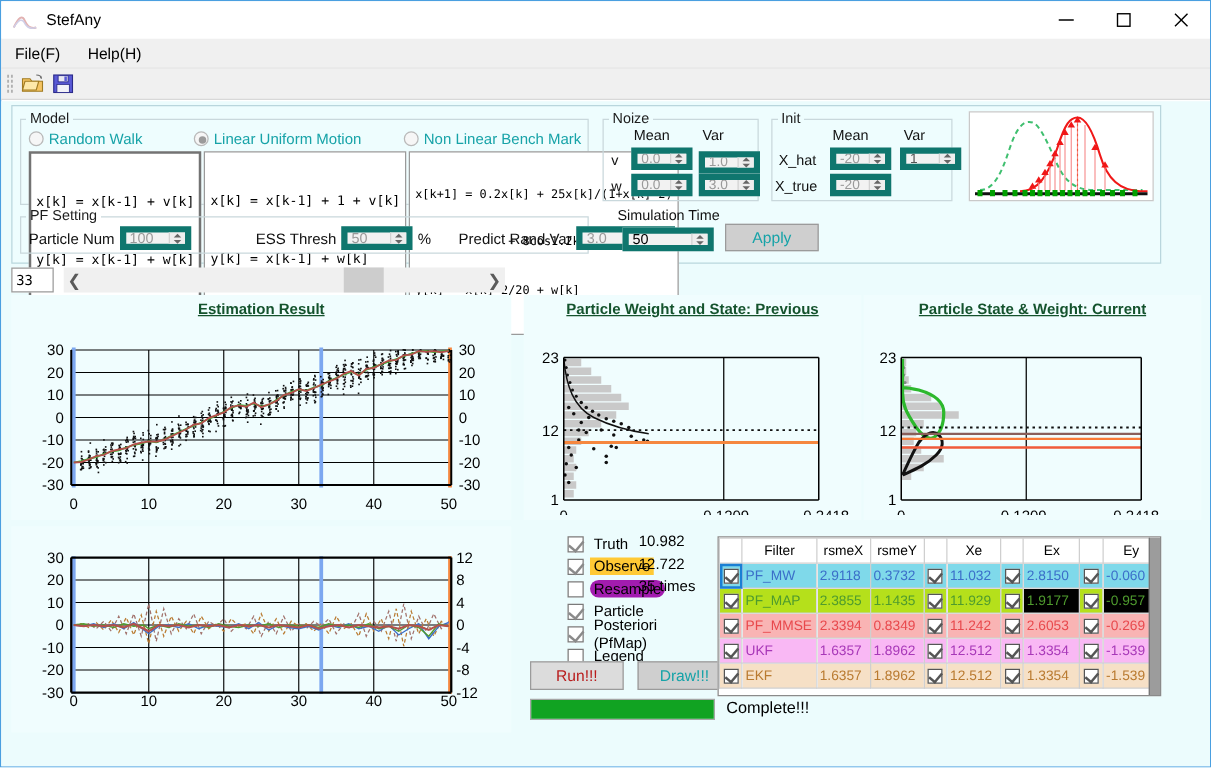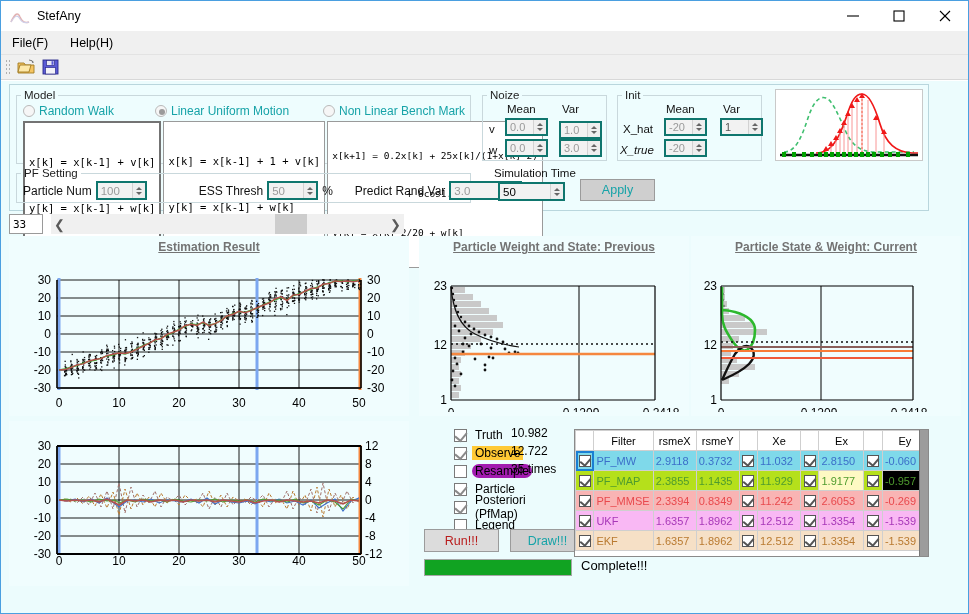--- a/index.html
+++ b/index.html
@@ -87,21 +87,21 @@
     padding:2px 4px 2px 4px; line-height:1.45; white-space:pre;
   }
   .eqbox.sel { border:2px solid #737373; }
   .eqbox.nl { font-size:9.5px; line-height:1.35; }
   
   #g-pf { left:6px; top:82px; width:455px; height:36px; }
   .pfrow { position:absolute; left:6px; top:2px; display:flex; align-items:center; font-size:12px; color:#111; }
   .lbl { font-size:12px; color:#111; white-space:nowrap; }
   .spin {
     display:inline-flex; align-items:stretch;
-    border:2px solid #0f766e; background:#f2f2f2; height:19px; margin:0 4px;
+    border:5px solid #0f766e; background:#f2f2f2; height:19px; margin:0 4px;
   }
   .spin input {
     border:0; background:transparent; outline:none;
     font-family:"Liberation Sans", sans-serif; font-size:11.5px; color:#9a9a9a;
     padding:0 2px 0 3px; width:34px;
   }
   .spin .arrows {
     width:13px; border-left:1px solid #d2d2d2; display:flex; flex-direction:column;
     justify-content:center; align-items:center; background:#eeeeee;
   }
@@ -144,21 +144,21 @@
     display:flex; align-items:center;
   }
   .hscroll .arr { width:17px; text-align:center; font-size:13px; color:#5a5a5a; line-height:1; }
   .hscroll .track { flex:1; position:relative; height:20px; }
   .hscroll .thumb {
     position:absolute; left:65%; top:0; width:32px; height:20px; background:#cdcdcd;
   }
   
   .panel { position:absolute; background:#f0fdfe; }
   .chart-title {
-    text-align:center; font-size:12px; font-weight:bold; color:#737373;
+    text-align:center; font-size:12px; font-weight:bold; color:#14532d;
     text-decoration:underline; padding-top:4px;
   }
   svg.plot { display:block; }
   
   .legendbox { position:absolute; left:423px; top:345px; width:145px; height:115px; }
   .lgrow { display:flex; align-items:center; height:18px;margin-left:30px; }
   .cb {
     width:13px; height:13px; border:1px solid #7a7a7a; background:#fff;
     margin-right:5px; position:relative; flex:0 0 auto;
   }
@@ -388,21 +388,21 @@
               <i class="dn"></i>
             </span>
         </span>
         <span class="spin sm" style="position:absolute; left:98px; top:17px;">
           <input style="color: rgb(85, 85, 85);" readonly="" value="1">
           <span class="arrows">
               <i class="up"></i>
               <i class="dn"></i>
             </span>
         </span>
-        <span class="nz-lbl" style="left:2px; top:43px;font-style:italic;">X_true</span>
+        <span class="nz-lbl" style="left:2px; top:43px;">X_true</span>
         <span class="spin sm" style="position:absolute; left:42px; top:38px;">
           <input readonly="" value="-20" style="">
           <span class="arrows">
               <i class="up"></i>
               <i class="dn"></i>
             </span>
         </span>
       </fieldset>
 
       <span class="simlbl">Simulation Time</span>
@@ -1922,21 +1922,21 @@
               <td class="numcell" style="background:#7fd9ea;color:#3b6fc9">-0.060</td>
             </tr>
             <tr>
               <td class="cbcell " style="background:#b5e01b"><span class="cellcb"></span></td>
               <td class="numcell" style="background:#b5e01b;color:#4f9b2e">PF_MAP</td>
               <td class="numcell" style="background:#b5e01b;color:#4f9b2e">2.3855</td>
               <td class="numcell" style="background:#b5e01b;color:#4f9b2e">1.1435</td>
               <td class="cbcell" style="background:#b5e01b"><span class="cellcb"></span></td>
               <td class="numcell" style="background:#b5e01b;color:#4f9b2e">11.929</td>
               <td class="cbcell" style="background:#b5e01b"><span class="cellcb"></span></td>
-              <td class="numcell" style="background:#fef9c3;color:#4f9b2e">1.9177</td>
+              <td class="numcell" style="background:#000000;color:#4f9b2e">1.9177</td>
               <td class="cbcell" style="background:#b5e01b"><span class="cellcb"></span></td>
               <td class="numcell" style="background:#000000;color:#4f9b2e">-0.957</td>
             </tr>
             <tr>
               <td class="cbcell " style="background:#f9b4b4"><span class="cellcb"></span></td>
               <td class="numcell" style="background:#f9b4b4;color:#e8494d">PF_MMSE</td>
               <td class="numcell" style="background:#f9b4b4;color:#e8494d">2.3394</td>
               <td class="numcell" style="background:#f9b4b4;color:#e8494d">0.8349</td>
               <td class="cbcell" style="background:#f9b4b4"><span class="cellcb"></span></td>
               <td class="numcell" style="background:#f9b4b4;color:#e8494d">11.242</td>

